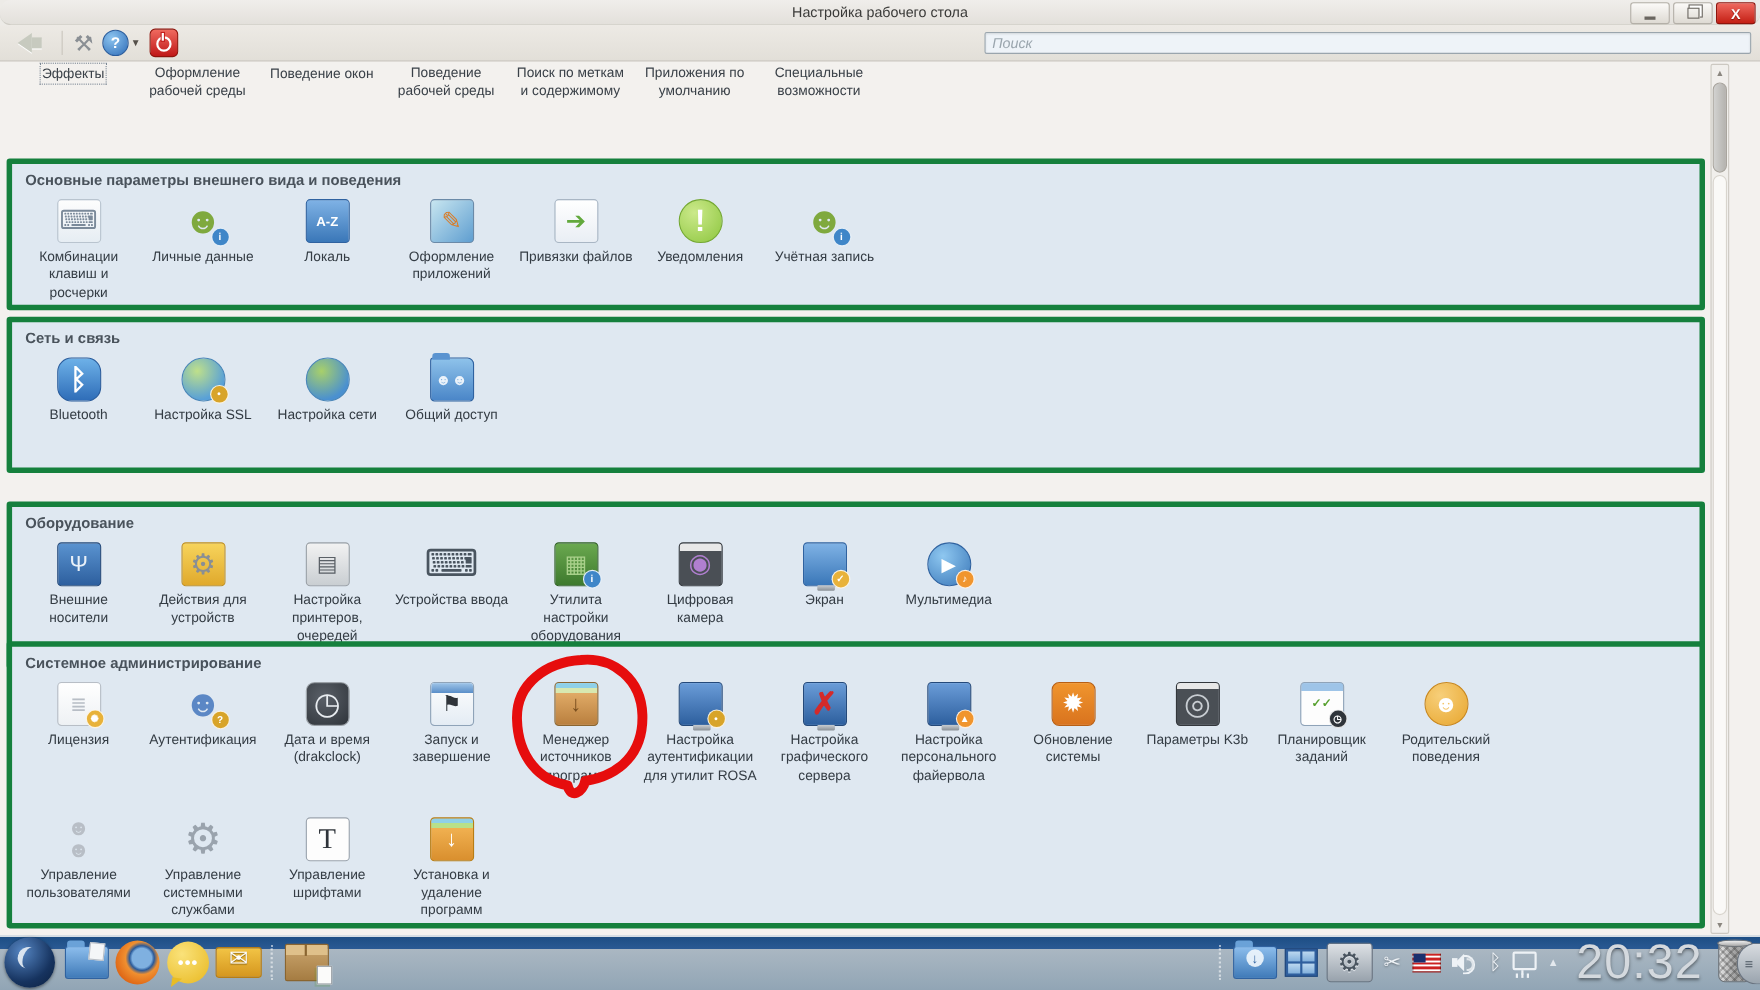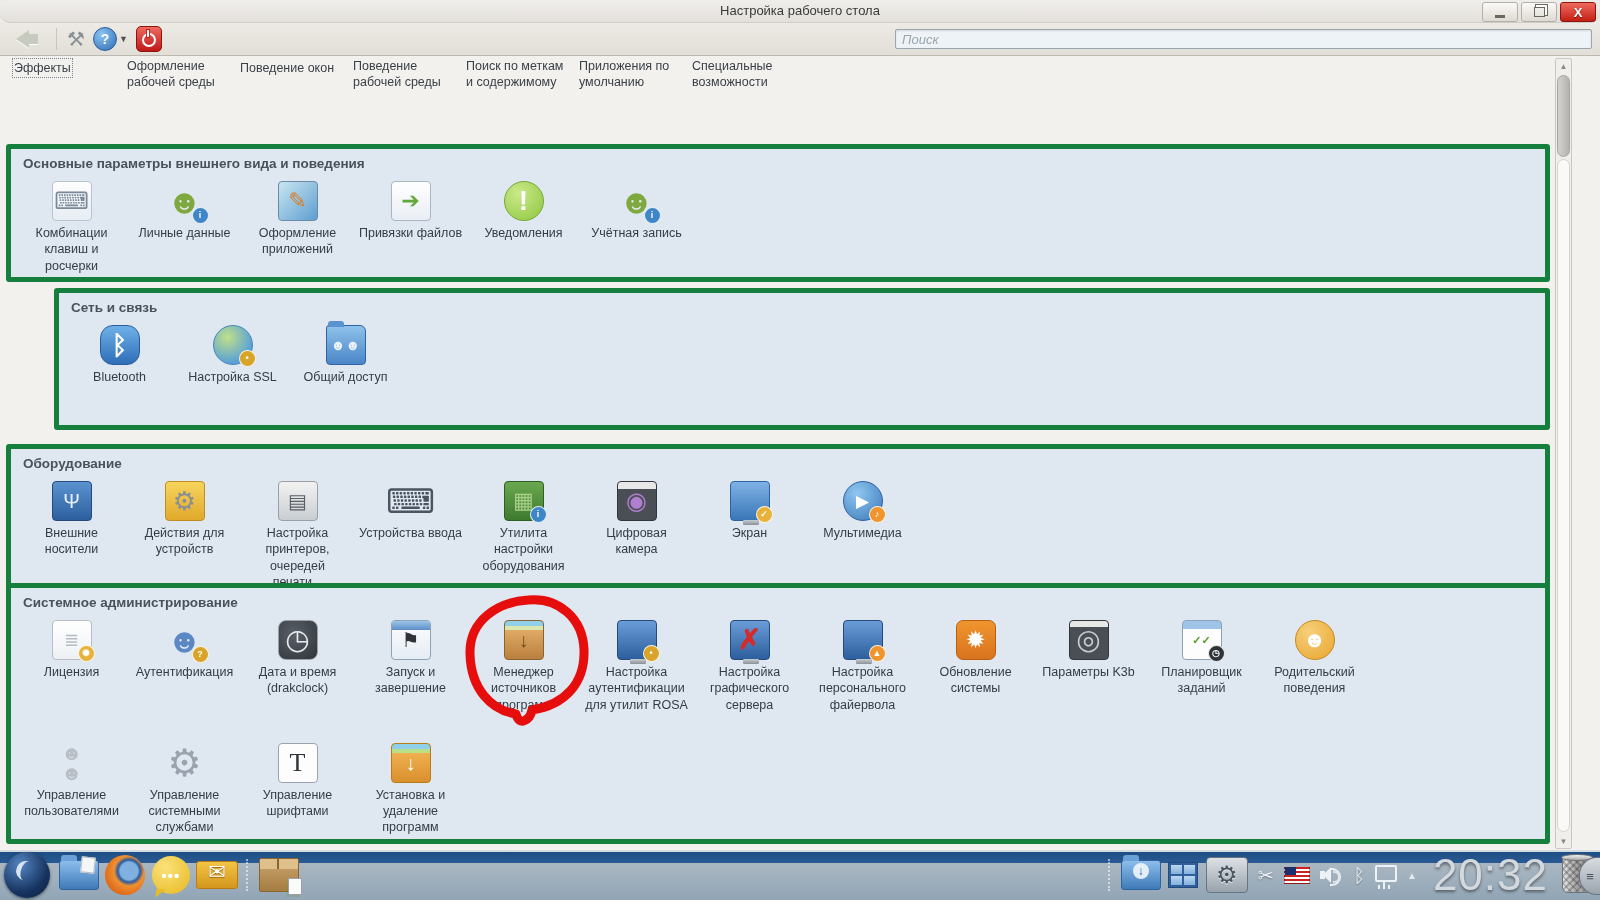--- a/index.html
+++ b/index.html
@@ -41,21 +41,21 @@
     box-shadow:0 0 0 1px rgba(192,24,24,.9);}
   .search-wrap{margin-left:auto;width:697px;}
   .search-input{width:100%;height:20px;box-sizing:border-box;border:1px solid #9aa5ad;border-radius:2px;
     background:#eef3f8;font-style:italic;font-size:13px;color:#5a6066;padding:0 6px;
     box-shadow:inset 0 1px 2px rgba(0,0,0,.12);font-family:"Liberation Sans",sans-serif;}
   .search-input::placeholder{color:#9aa5ad;font-style:italic;}
 
   
   .content{position:relative;height:795px;background:#f3f1ee;overflow:hidden;}
   .toprow{position:absolute;top:2px;left:14px;display:flex;}
-  .toprow .cell{width:105px;margin-right:8px;}
+  .toprow .cell{width:105px;margin-right:8px;text-align:center;}
   .toprow .lbl{display:inline-block;font-size:12.5px;line-height:1.3;color:#3a4148;}
   .toprow .cell.focused .lbl{outline:1px dotted #7a8794;outline-offset:1px;}
 
   .panel{position:absolute;left:6px;right:50px;background:#dfe8f1;border:5px solid #15803d;
     border-radius:3px;box-sizing:border-box;padding:5px 8px;}
   .panel-h{font-size:13.5px;font-weight:bold;color:#49525b;margin:2px 0 6px 4px;}
   .grid{display:flex;}
   .grid .cell{width:105px;margin-right:8px;text-align:center;cursor:default;}
   .grid .iwrap{height:44px;display:flex;align-items:flex-end;justify-content:center;}
   .grid .lbl{font-size:12.5px;line-height:1.3;color:#343c44;margin-top:4px;}
@@ -251,20 +251,26 @@
             <div class="lbl">Комбинации клавиш и росчерки</div>
           </div>
 
           <div class="cell">
             <div class="iwrap">
               <div class="ic" style="color: rgb(127, 169, 62); font-size: 34px;">☻<span class="badge" style="background: rgb(63, 134, 200);">i</span></div>
             </div>
             <div class="lbl">Личные данные</div>
           </div>
 
+          <div class="cell">
+            <div class="iwrap">
+              <div class="ic" style="background: linear-gradient(rgb(127, 178, 229), rgb(58, 119, 184)); border: 1px solid rgb(47, 98, 160); color: rgb(255, 255, 255); font-size: 12px; font-weight: bold;">A-Z</div>
+            </div>
+            <div class="lbl">Локаль</div>
+          </div>
 
           <div class="cell">
             <div class="iwrap">
               <div class="ic" style="background: linear-gradient(135deg, rgb(200, 230, 240), rgb(95, 158, 208)); border: 1px solid rgb(107, 138, 168); color: rgb(217, 124, 40); font-size: 22px;">✎</div>
             </div>
             <div class="lbl">Оформление приложений</div>
           </div>
 
           <div class="cell">
             <div class="iwrap">
@@ -282,51 +288,57 @@
 
           <div class="cell">
             <div class="iwrap">
               <div class="ic" style="color: rgb(127, 169, 62); font-size: 34px;">☻<span class="badge" style="background: rgb(63, 134, 200);">i</span></div>
             </div>
             <div class="lbl">Учётная запись</div>
           </div>
         </div>
     </section>
 
-    <section class="panel" style="top:232px;height:142px;margin-left:48px;">
+    <section class="panel" style="top:232px;height:142px;">
       <div class="panel-h">Сеть и связь</div>
       <div class="grid">
 
           <div class="cell">
             <div class="iwrap">
               <div class="ic" style="background: linear-gradient(rgb(109, 177, 232), rgb(47, 109, 184)); border: 1px solid rgb(42, 92, 156); border-radius: 13px; color: rgb(255, 255, 255); font-size: 26px; font-weight: bold;">ᛒ</div>
             </div>
             <div class="lbl">Bluetooth</div>
           </div>
 
           <div class="cell">
             <div class="iwrap">
               <div class="ic circle" style="background: radial-gradient(circle at 35% 30%, rgb(191, 224, 138), rgb(88, 160, 216) 72%); border: 1px solid rgb(74, 134, 184);">
                 <span class="badge" style="background: rgb(216, 164, 41);">•</span>
               </div>
             </div>
             <div class="lbl">Настройка SSL</div>
           </div>
 
+          <div class="cell">
+            <div class="iwrap">
+              <div class="ic circle" style="background: radial-gradient(circle at 35% 30%, rgb(168, 208, 106), rgb(74, 144, 208) 72%); border: 1px solid rgb(74, 134, 184);"></div>
+            </div>
+            <div class="lbl">Настройка сети</div>
+          </div>
 
           <div class="cell">
             <div class="iwrap">
               <div class="ic folder-shape" style="background: linear-gradient(rgb(142, 194, 234), rgb(74, 134, 200)); border: 1px solid rgb(47, 98, 160); color: rgb(234, 242, 250); font-size: 14px;">☻☻</div>
             </div>
             <div class="lbl">Общий доступ</div>
           </div>
         </div>
     </section>
 
-    <section class="panel" style="top:388px;height:152px;">
+    <section class="panel" style="top:400px;height:152px;">
       <div class="panel-h">Оборудование</div>
       <div class="grid">
 
           <div class="cell">
             <div class="iwrap">
               <div class="ic" style="background: linear-gradient(rgb(90, 147, 208), rgb(45, 95, 158)); border: 1px solid rgb(36, 73, 122); color: rgb(232, 240, 248); font-size: 20px;">Ψ</div>
             </div>
             <div class="lbl">Внешние носители</div>
           </div>
 

